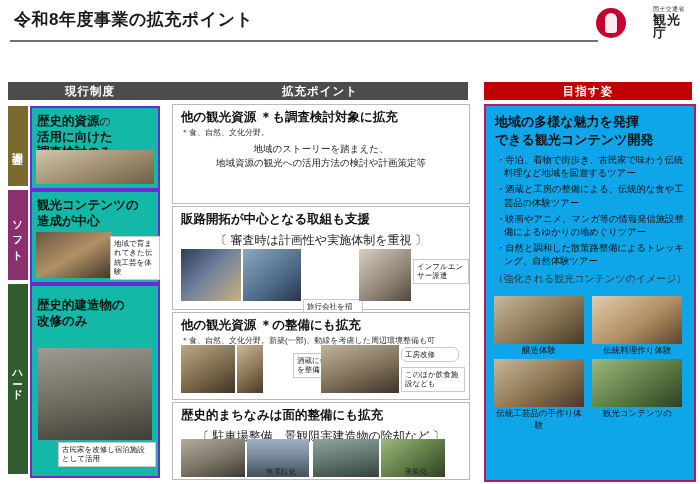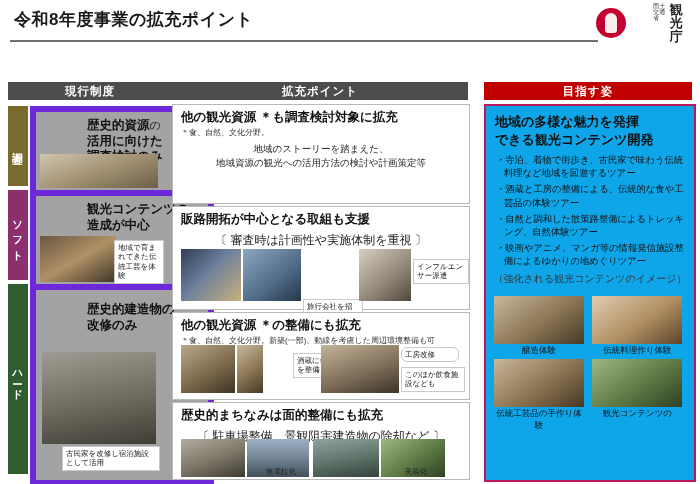--- a/index.html
+++ b/index.html
@@ -22,21 +22,21 @@
   .header-rule{position:absolute;left:10px;top:40px;width:588px;height:2px;background:#6f6f6f;}
   .logo{position:absolute;right:8px;top:4px;width:96px;height:38px;display:flex;align-items:center;gap:5px;}
   .logo-mark{
     width:30px;height:30px;border-radius:50%;
     background:#c3002f;position:relative;flex:0 0 auto;
   }
   .logo-mark:after{
     content:"";position:absolute;left:9px;top:5px;width:12px;height:20px;
     background:#fff;border-radius:6px 6px 3px 3px;opacity:.92;
   }
-  .logo-text{display:flex;flex-direction:row;line-height:1.05;margin-left:22px;}
+  .logo-text{display:flex;flex-direction:column;line-height:1.05;margin-left:22px;}
   .logo-sub{font-size:6px;color:#333;letter-spacing:.3px;}
   .logo-main{font-size:13px;font-weight:bold;color:#222;letter-spacing:1px;}
 
   
   .colhead{
     position:absolute;height:18px;line-height:18px;text-align:center;
     color:#fff;font-size:11.5px;font-weight:bold;letter-spacing:1px;
   }
   .colhead.current{left:8px;top:82px;width:164px;background:#4c4c4c;}
   .colhead.expand{left:172px;top:82px;width:296px;background:#4c4c4c;}
@@ -45,21 +45,21 @@
   
   .side-tab{
     position:absolute;left:8px;width:20px;color:#fff;font-size:10.5px;
     font-weight:bold;display:flex;align-items:center;justify-content:center;
     writing-mode:vertical-rl;letter-spacing:3px;
   }
   .tab-survey{top:106px;height:80px;background:#7b6a2e;}
   .tab-soft{top:190px;height:90px;background:#8c2f6d;}
   .tab-hard{top:284px;height:190px;background:#2f5d2f;}
 
-  .lbox{position:absolute;left:30px;width:126px;border:6px solid #6d28d9;background:#a3a3a3;padding-left:46px;}
+  .lbox{position:absolute;left:30px;width:126px;border:2px solid #6d28d9;background:#14b8a6;}
   .lbox-title{font-size:12.5px;font-weight:bold;line-height:1.25;padding:6px 5px 4px 5px;}
   .lbox-title .thin{font-weight:normal;font-size:11px;}
 
   #lbox1{top:106px;height:80px;}
   #lbox2{top:190px;height:90px;}
   #lbox3{top:284px;height:190px;}
 
   .photo{position:absolute;background:#9aa38f;overflow:hidden;}
   .photo i{display:block;width:100%;height:100%;}
   .cap{
@@ -229,22 +229,22 @@
       </div>
     <div class="cap" style="left:208px;top:62px;width:64px;text-align:center;border:none;background:transparent;">美装化</div>
   </div>
 
   <div class="rbox">
     <div class="rtitle" style="white-space:pre-line">地域の多様な魅力を発揮
 できる観光コンテンツ開発</div>
     <ul class="rlist">
       <li>・寺泊、着物で街歩き、古民家で味わう伝統料理など地域を回遊するツアー</li>
       <li>・酒蔵と工房の整備による、伝統的な食や工芸品の体験ツアー</li>
+      <li>・映画やアニメ、マンガ等の情報発信施設整備によるゆかりの地めぐりツアー</li>
       <li>・自然と調和した散策路整備によるトレッキング、自然体験ツアー</li>
-      <li>・映画やアニメ、マンガ等の情報発信施設整備によるゆかりの地めぐりツアー</li>
     </ul>
     <div class="rcap">（強化される観光コンテンツのイメージ）</div>
   </div>
 
   <div class="grid">
     <div class="gcell">
       <div class="gphoto p-brew"></div>
       <div class="glabel">醸造体験</div>
     </div>
     <div class="gcell">

